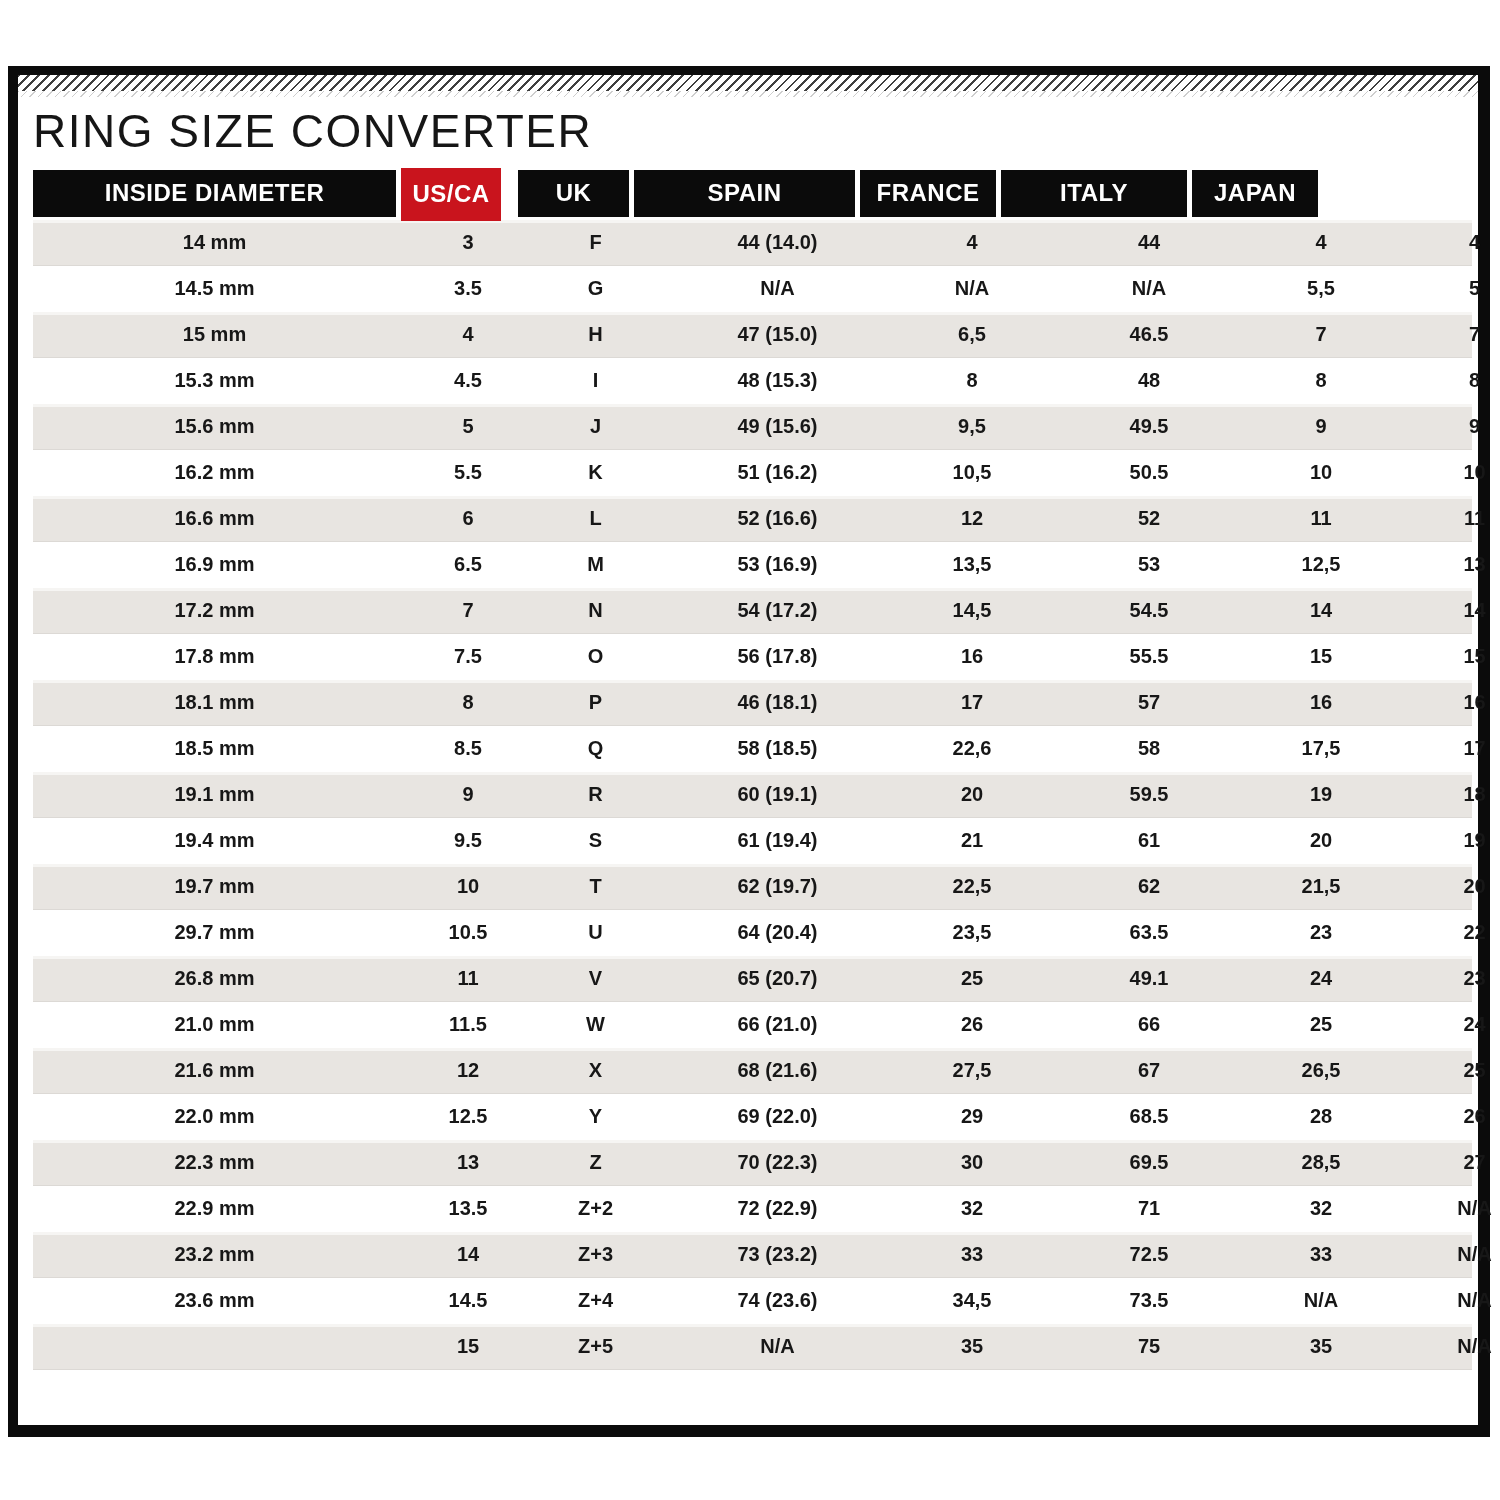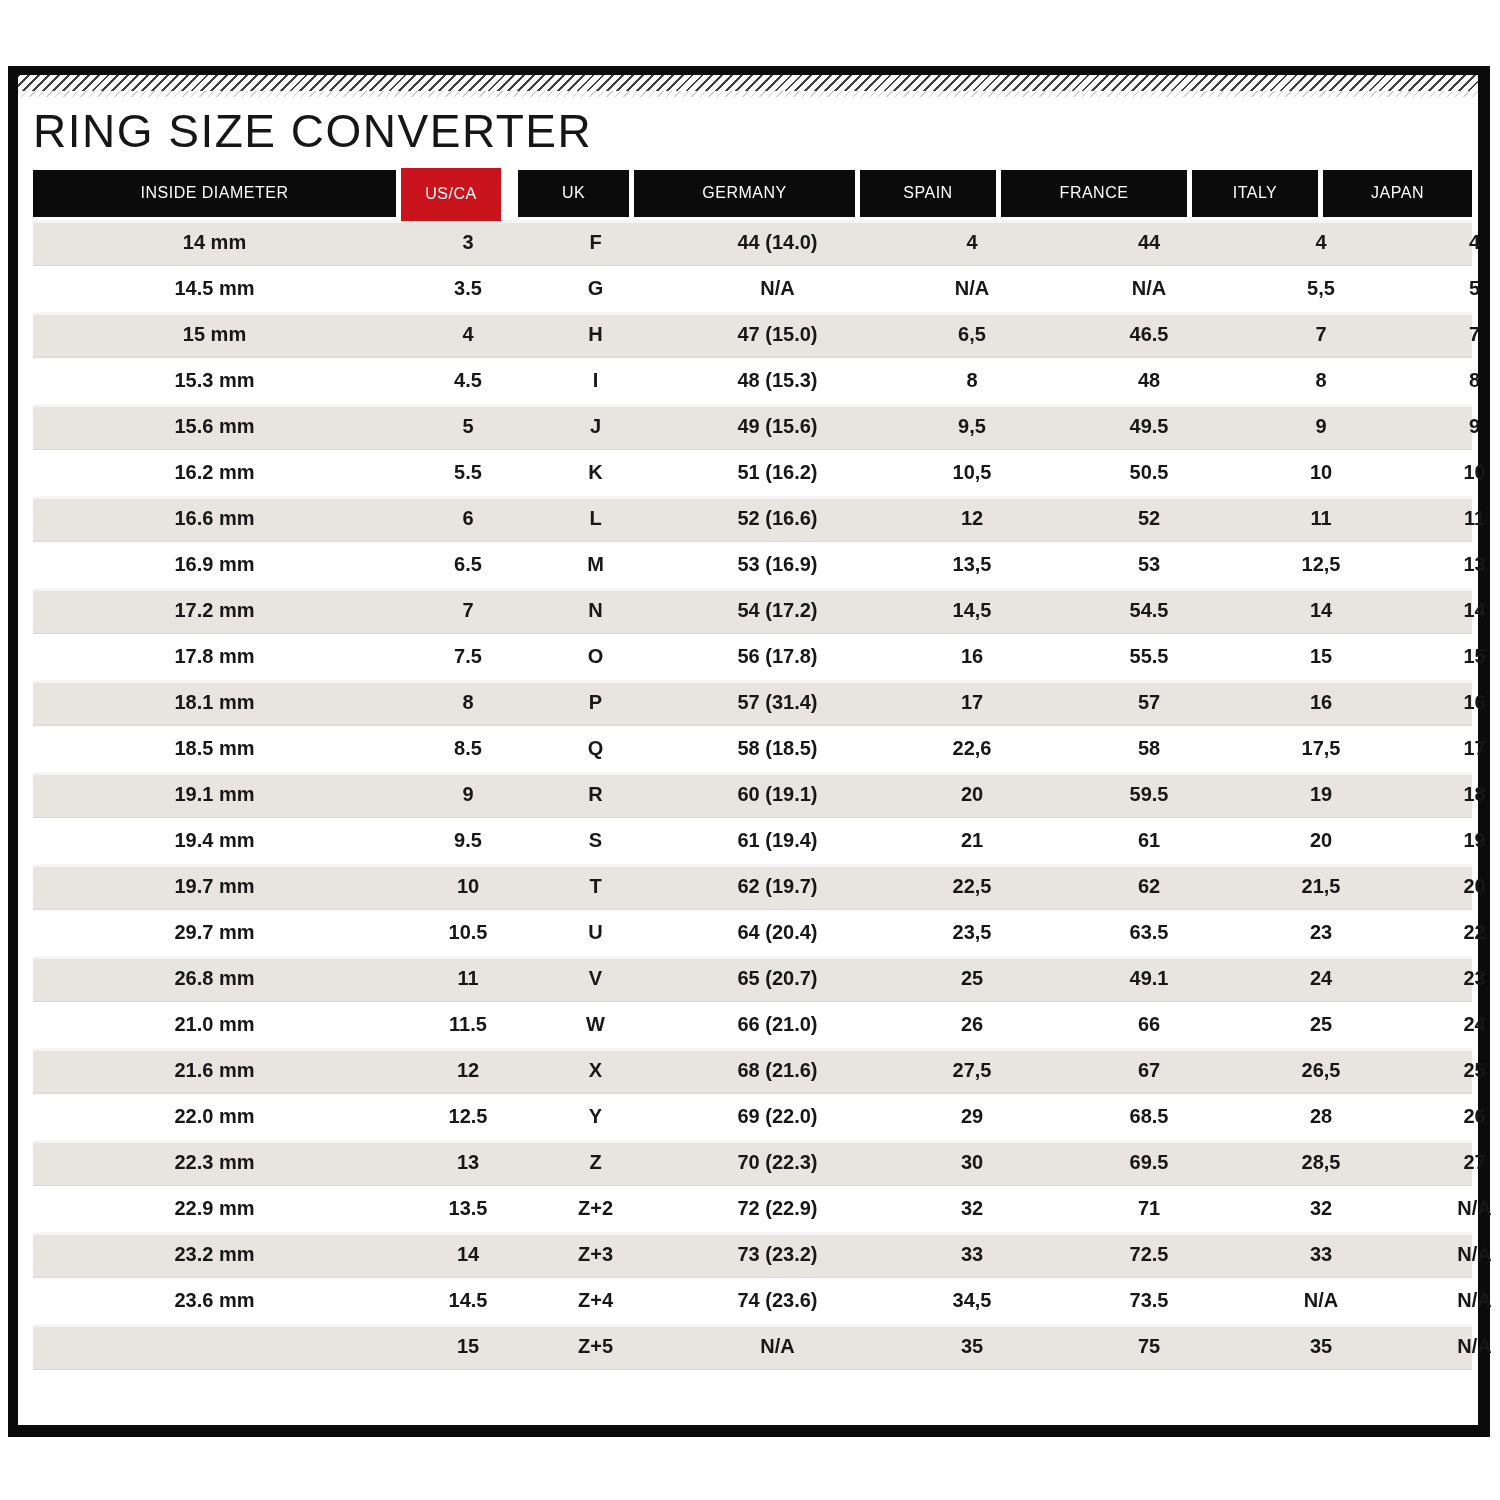--- a/index.html
+++ b/index.html
@@ -38,21 +38,21 @@
     --cols:363px 112px 111px 221px 136px 186px 126px 149px;
   }
   .thead{
     display:grid;grid-template-columns:var(--cols);column-gap:5px;
     height:47px;
   }
   .th{
     background:var(--header-black,#0b0b0b);
     color:#ffffff;
     display:flex;align-items:center;justify-content:center;
-    font-size:16px;font-weight:normal;letter-spacing:.5px;
+    font-size:24px;font-weight:bold;letter-spacing:.5px;
   }
   .th.hl{
     background:var(--accent-red,#c9141d);
     margin:-2px 12px -4px 0;
     z-index:2;
   }
   .tbody{margin-top:3px;}
   .row{
     display:grid;grid-template-columns:var(--cols);column-gap:16px;
     height:46px;align-items:center;
@@ -74,21 +74,20 @@
   <div class="hatch"></div>
   <div class="hatch-fade"></div>
 
   <h1 class="page-title">RING SIZE CONVERTER</h1>
 
   <div class="tablewrap">
     <div class="thead">
       <div class="th">INSIDE DIAMETER</div>
       <div class="th hl">US/CA</div>
       <div class="th">UK</div>
-      <div class="th">GERMANY</div>
       <div class="th">SPAIN</div>
       <div class="th">FRANCE</div>
       <div class="th">ITALY</div>
       <div class="th">JAPAN</div>
     </div>
     <div class="tbody" id="tbody">
         <div class="row">
           <div class="cell">14 mm</div>
           <div class="cell">3</div>
           <div class="cell">F</div>
@@ -185,21 +184,21 @@
           <div class="cell">56 (17.8)</div>
           <div class="cell">16</div>
           <div class="cell">55.5</div>
           <div class="cell">15</div>
           <div class="cell">15</div>
         </div>
         <div class="row">
           <div class="cell">18.1 mm</div>
           <div class="cell">8</div>
           <div class="cell">P</div>
-          <div class="cell">57 (31.4)</div>
+          <div class="cell">46 (18.1)</div>
           <div class="cell">17</div>
           <div class="cell">57</div>
           <div class="cell">16</div>
           <div class="cell">16</div>
         </div>
         <div class="row">
           <div class="cell">18.5 mm</div>
           <div class="cell">8.5</div>
           <div class="cell">Q</div>
           <div class="cell">58 (18.5)</div>

